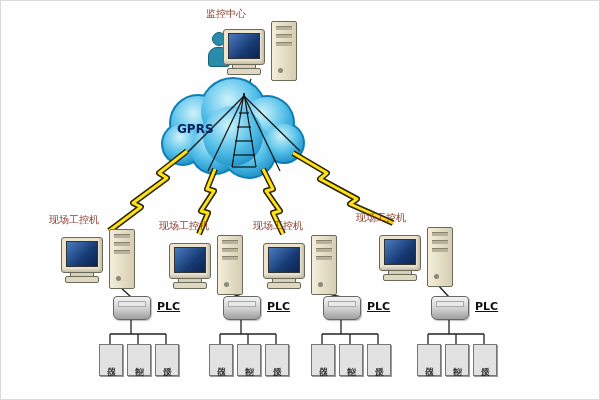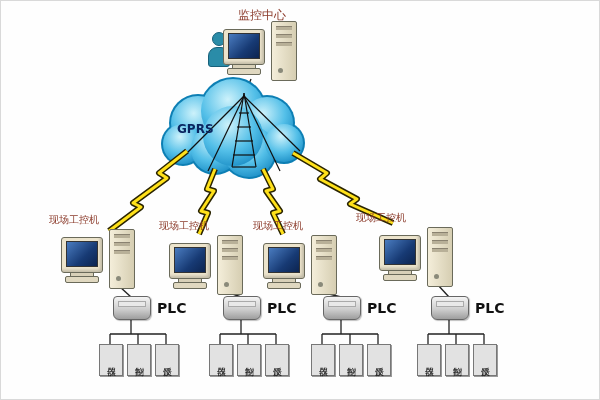--- a/index.html
+++ b/index.html
@@ -3,23 +3,23 @@
 <meta charset="utf-8">
 <style>
   html,body{margin:0;padding:0;background:#fff;}
   .stage{
     position:relative;width:600px;height:400px;background:#fefefe;
     border:1px solid #d9d9d9;box-sizing:border-box;overflow:hidden;
     font-family:"DejaVu Sans","Liberation Sans",sans-serif;
   }
   svg.layer{position:absolute;left:0;top:0;}
 
-  .title{position:absolute;font-size:12px;color:#8b3a2a;text-align:right;width:80px;}
+  .title{position:absolute;font-size:10px;color:#8b3a2a;text-align:left;width:80px;}
   .branch-lbl{position:absolute;font-size:10px;color:#8b3a2a;white-space:nowrap;}
-  .plc-lbl{position:absolute;font-size:14px;font-weight:bold;color:#111;}
+  .plc-lbl{position:absolute;font-size:11px;font-weight:bold;color:#111;text-decoration:underline;}
 
   
   .ws{position:absolute;width:76px;height:64px;}
   .monitor{position:absolute;left:0;top:10px;width:40px;height:34px;background:#ece4cc;
     border:1px solid #6a6a5a;border-radius:3px;box-shadow:inset -2px -2px 3px rgba(0,0,0,.18);}
   .screen{position:absolute;left:4px;top:3px;right:4px;bottom:5px;
     background:linear-gradient(135deg,#4a7cc0 0%,#173a74 60%,#0c2450 100%);border:1px solid #333;}
   .mbase{position:absolute;left:9px;top:45px;width:22px;height:4px;background:#d8d0b8;border:1px solid #6a6a5a;}
   .mfoot{position:absolute;left:4px;top:49px;width:32px;height:5px;background:#e0d8c0;
     border:1px solid #6a6a5a;border-radius:2px;}

